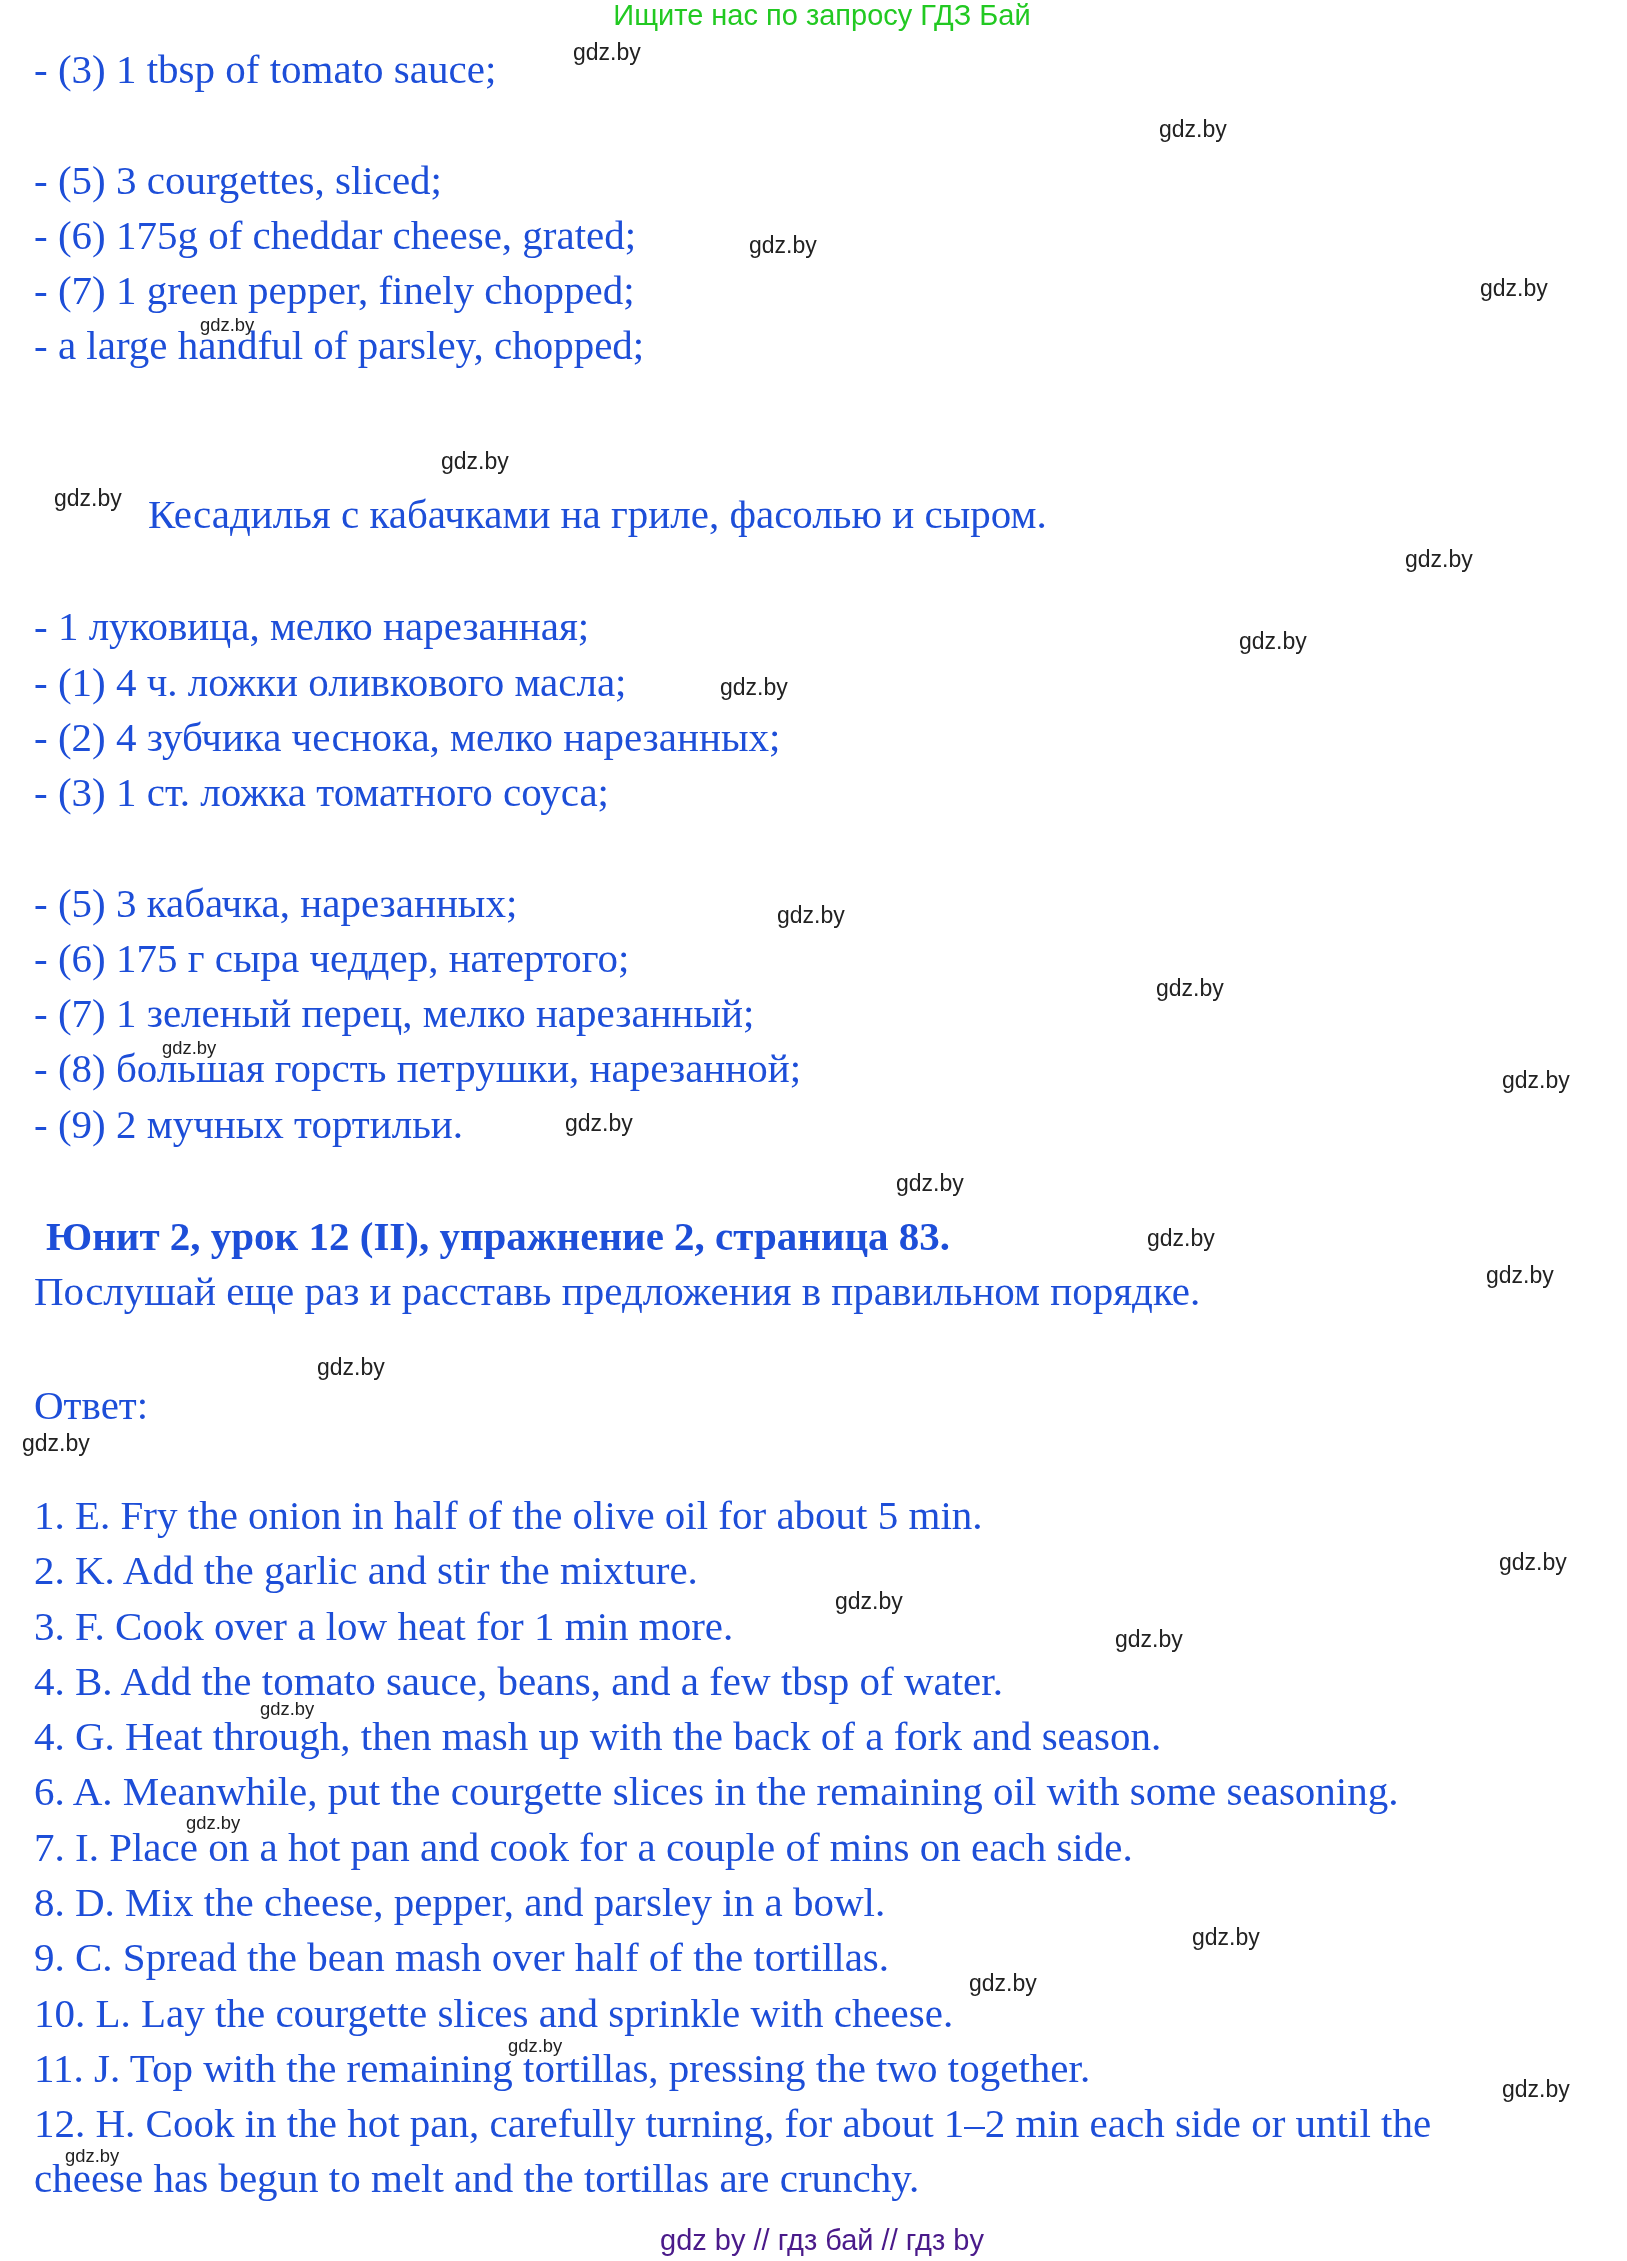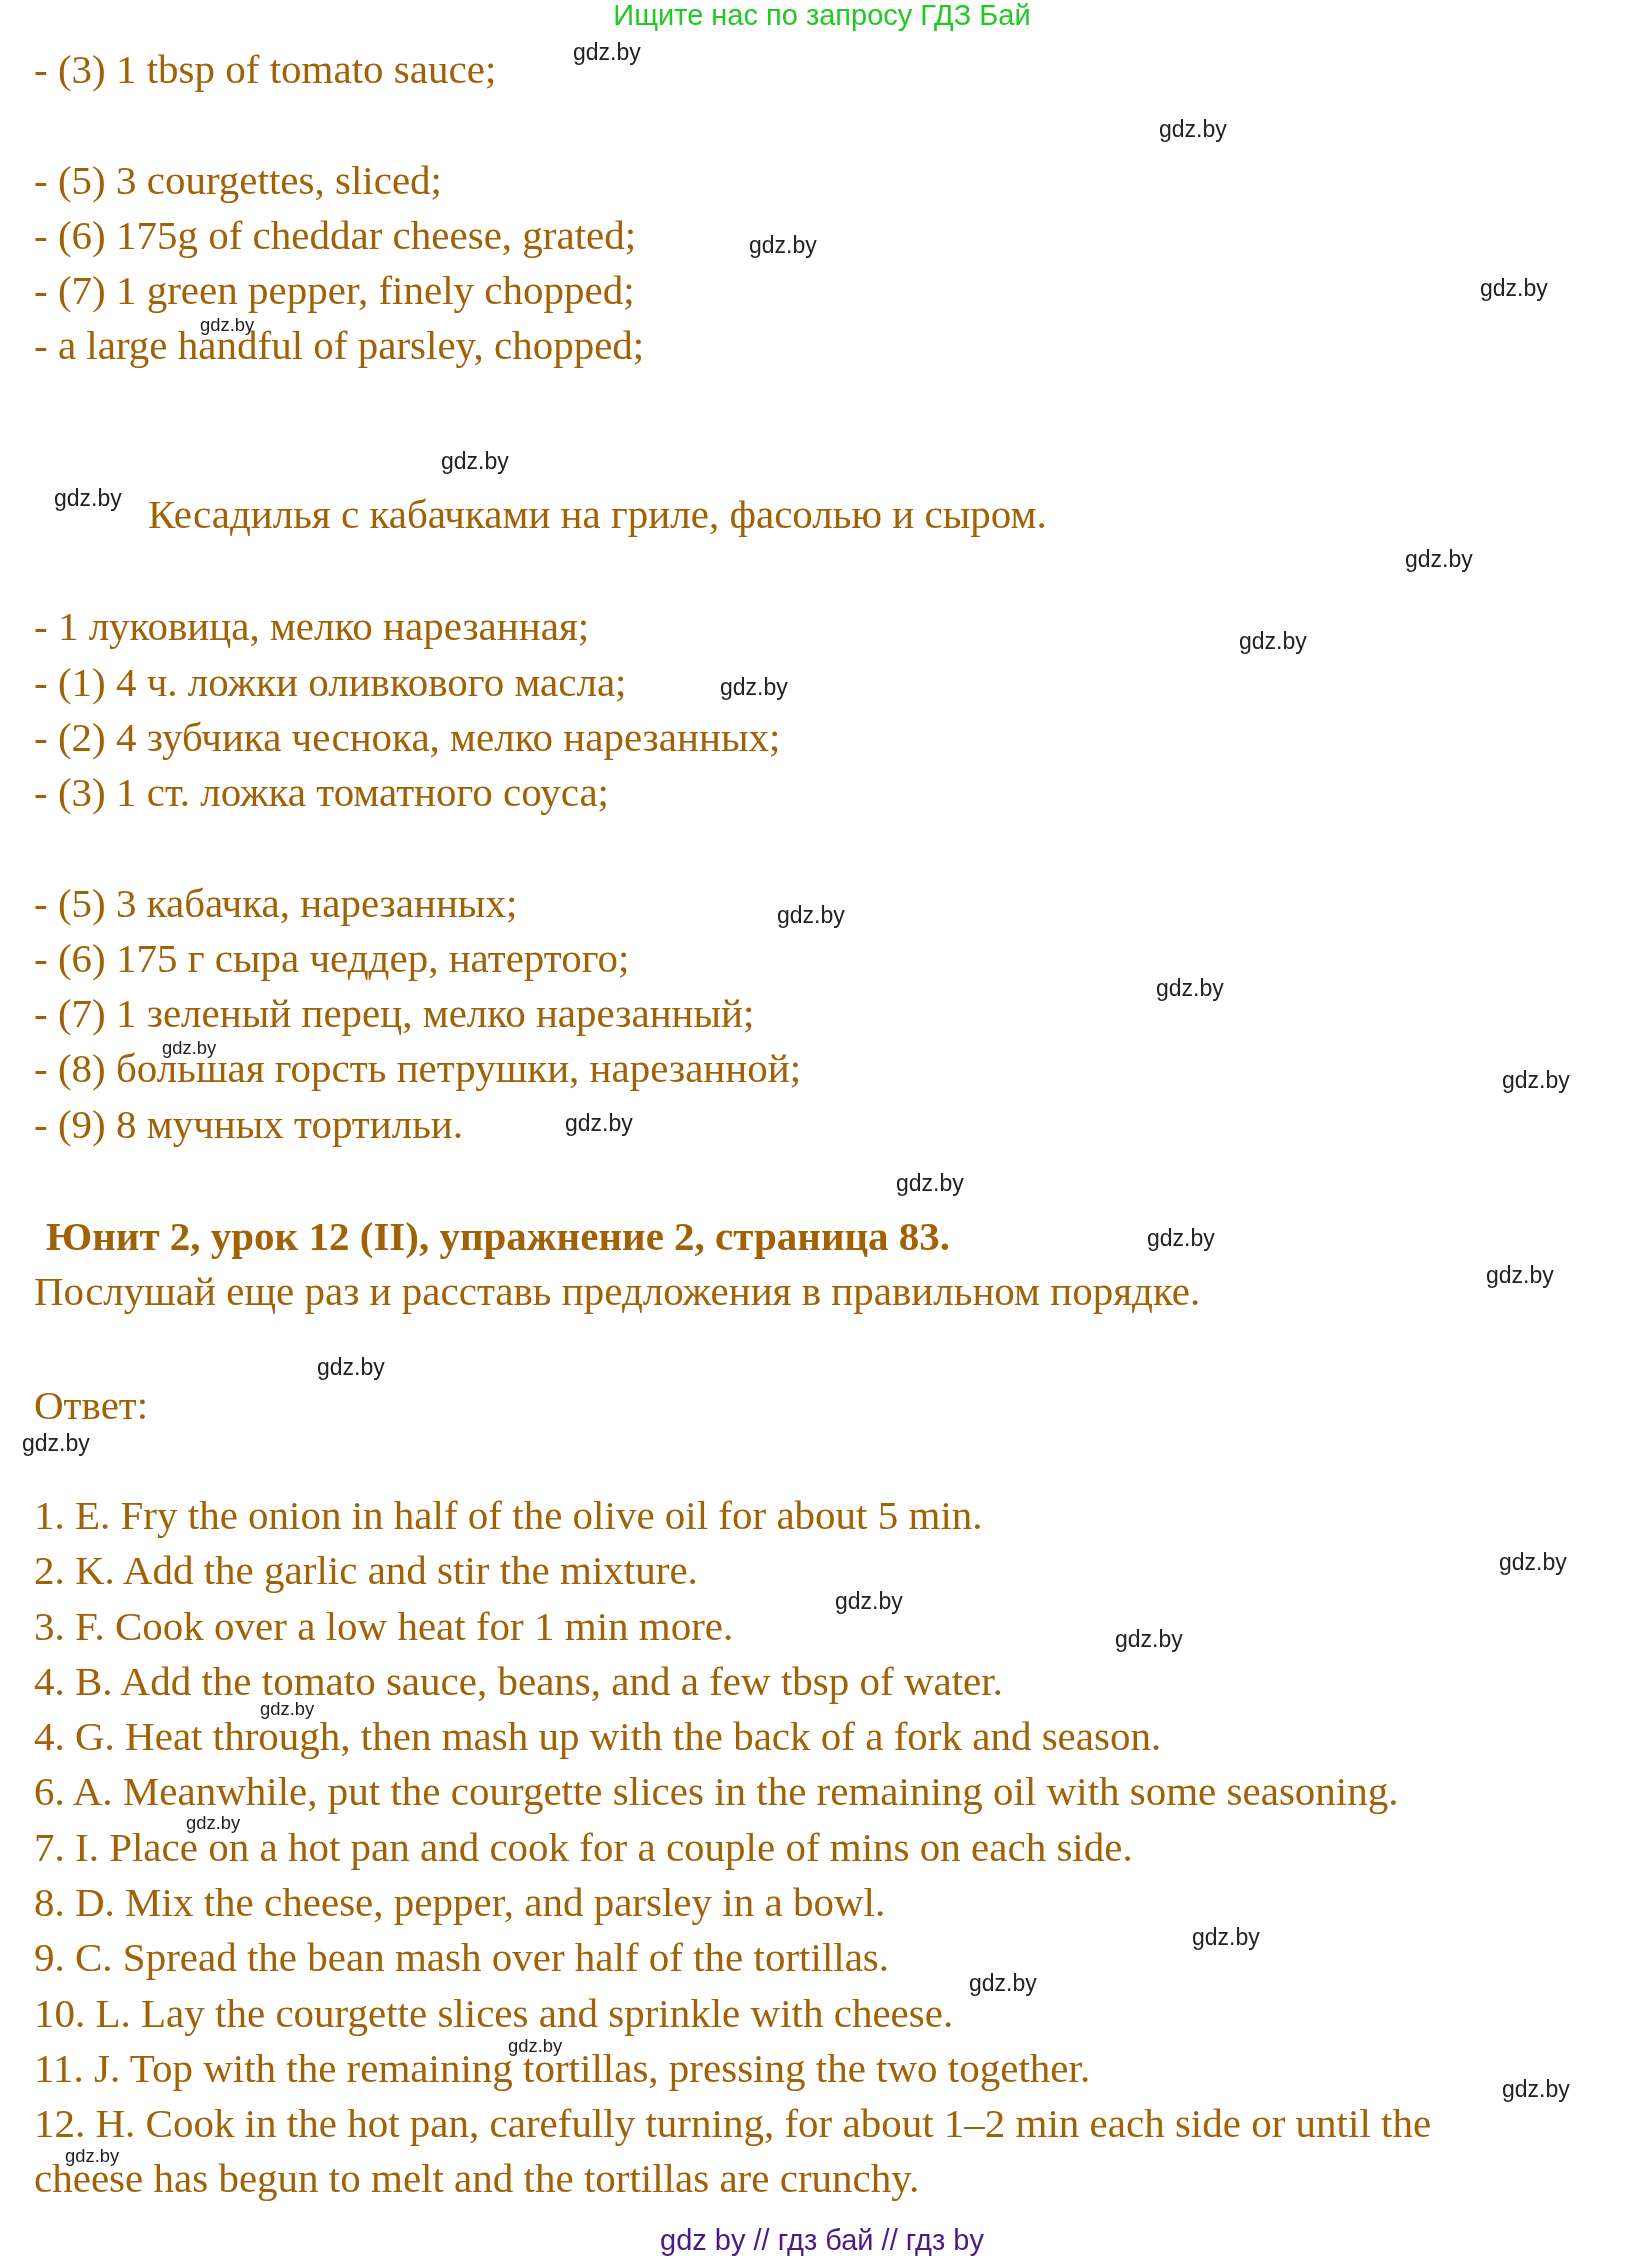--- a/index.html
+++ b/index.html
@@ -10,21 +10,21 @@
       font-family:"Liberation Sans", sans-serif; font-size:29px; line-height:31px;
       color:#22c922;
     }
     .footer-banner {
       position:absolute; left:0; top:2223px; width:1628px; text-align:center;
       font-family:"Liberation Sans", sans-serif; font-size:29px; line-height:34px;
       color:#4a1a8a;
     }
     .line {
       position:absolute; left:26px; white-space:nowrap;
-      font-family:"Liberation Serif", serif; font-size:41px; line-height:46px; color:#a16207;
+      font-family:"Liberation Serif", serif; font-size:41px; line-height:46px; color:#1d4ed8;
     }
     .bold { font-weight:bold;margin-left:12px; }
     .wm {
       position:absolute; white-space:nowrap;
       font-family:"Liberation Sans", sans-serif; font-size:23px; line-height:24.6px; color:#222;
     }
     .wm.sm { font-size:18.4px; line-height:20px; }
   </style>
 </head>
 <body>
@@ -42,21 +42,21 @@
   <div class="line" style="top:491px; left:140px">Кесадилья с кабачками на гриле, фасолью и сыром.</div>
 
   <div class="line" style="top:603px">- 1 луковица, мелко нарезанная;</div>
   <div class="line" style="top:659px">- (1) 4 ч. ложки оливкового масла;</div>
   <div class="line" style="top:714px">- (2) 4 зубчика чеснока, мелко нарезанных;</div>
   <div class="line" style="top:769px">- (3) 1 ст. ложка томатного соуса;</div>
   <div class="line" style="top:880px">- (5) 3 кабачка, нарезанных;</div>
   <div class="line" style="top:935px">- (6) 175 г сыра чеддер, натертого;</div>
   <div class="line" style="top:990px">- (7) 1 зеленый перец, мелко нарезанный;</div>
   <div class="line" style="top:1045px">- (8) большая горсть петрушки, нарезанной;</div>
-  <div class="line" style="top:1101px">- (9) 8 мучных тортильи.</div>
+  <div class="line" style="top:1101px">- (9) 2 мучных тортильи.</div>
 
   <div class="line bold" style="top:1213px">Юнит 2, урок 12 (II), упражнение 2, страница 83.</div>
   <div class="line" style="top:1268px">Послушай еще раз и расставь предложения в правильном порядке.</div>
   <div class="line" style="top:1382px">Ответ:</div>
 
   <div class="line" style="top:1492px">1. E. Fry the onion in half of the olive oil for about 5 min.</div>
   <div class="line" style="top:1547px">2. K. Add the garlic and stir the mixture.</div>
   <div class="line" style="top:1603px">3. F. Cook over a low heat for 1 min more.</div>
   <div class="line" style="top:1658px">4. B. Add the tomato sauce, beans, and a few tbsp of water.</div>
   <div class="line" style="top:1713px">4. G. Heat through, then mash up with the back of a fork and season.</div>

